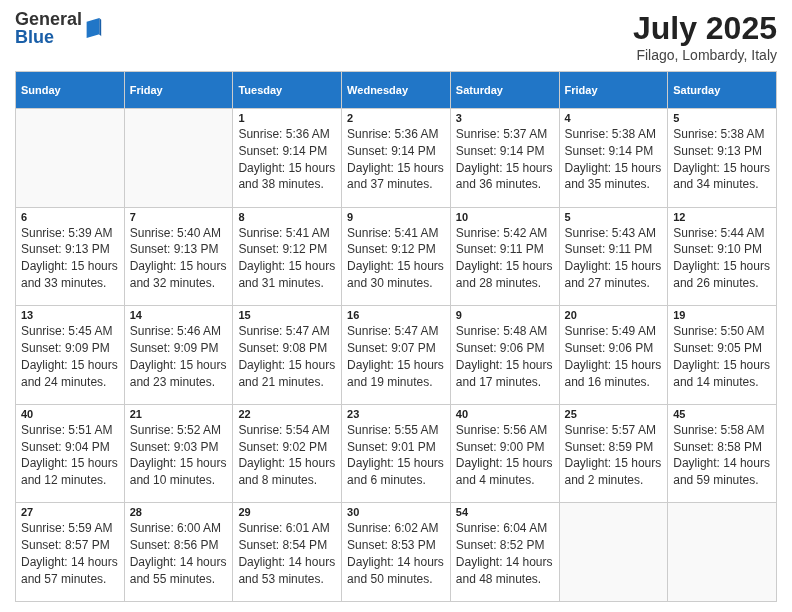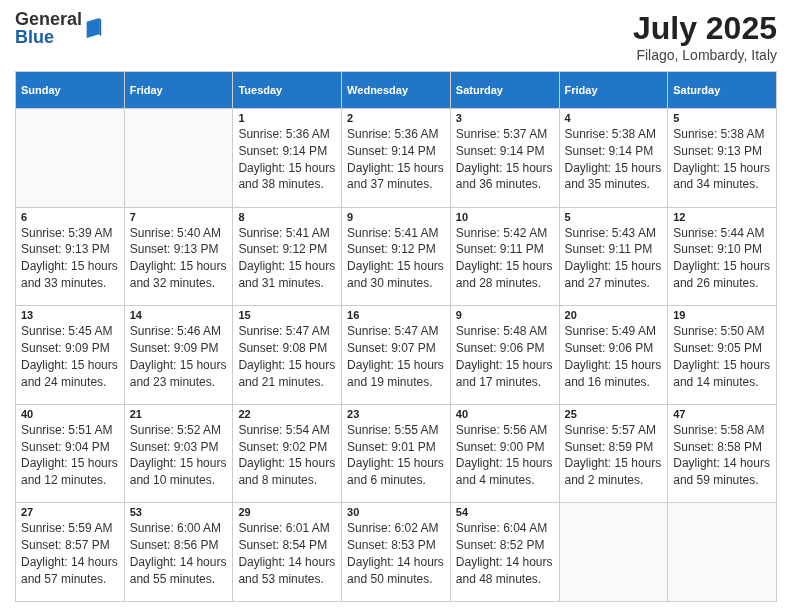--- a/index.html
+++ b/index.html
@@ -238,31 +238,31 @@
           </td>
           <td>
             <span class="day-number">40</span>
             <div class="day-info">Sunrise: 5:56 AM<br>Sunset: 9:00 PM<br>Daylight: 15 hours<br>and 4 minutes.</div>
           </td>
           <td>
             <span class="day-number">25</span>
             <div class="day-info">Sunrise: 5:57 AM<br>Sunset: 8:59 PM<br>Daylight: 15 hours<br>and 2 minutes.</div>
           </td>
           <td>
-            <span class="day-number">47</span>
+            <span class="day-number">45</span>
             <div class="day-info">Sunrise: 5:58 AM<br>Sunset: 8:58 PM<br>Daylight: 14 hours<br>and 59 minutes.</div>
           </td>
         </tr>
         <tr>
           <td>
             <span class="day-number">27</span>
             <div class="day-info">Sunrise: 5:59 AM<br>Sunset: 8:57 PM<br>Daylight: 14 hours<br>and 57 minutes.</div>
           </td>
           <td>
-            <span class="day-number">53</span>
+            <span class="day-number">28</span>
             <div class="day-info">Sunrise: 6:00 AM<br>Sunset: 8:56 PM<br>Daylight: 14 hours<br>and 55 minutes.</div>
           </td>
           <td>
             <span class="day-number">29</span>
             <div class="day-info">Sunrise: 6:01 AM<br>Sunset: 8:54 PM<br>Daylight: 14 hours<br>and 53 minutes.</div>
           </td>
           <td>
             <span class="day-number">30</span>
             <div class="day-info">Sunrise: 6:02 AM<br>Sunset: 8:53 PM<br>Daylight: 14 hours<br>and 50 minutes.</div>
           </td>

